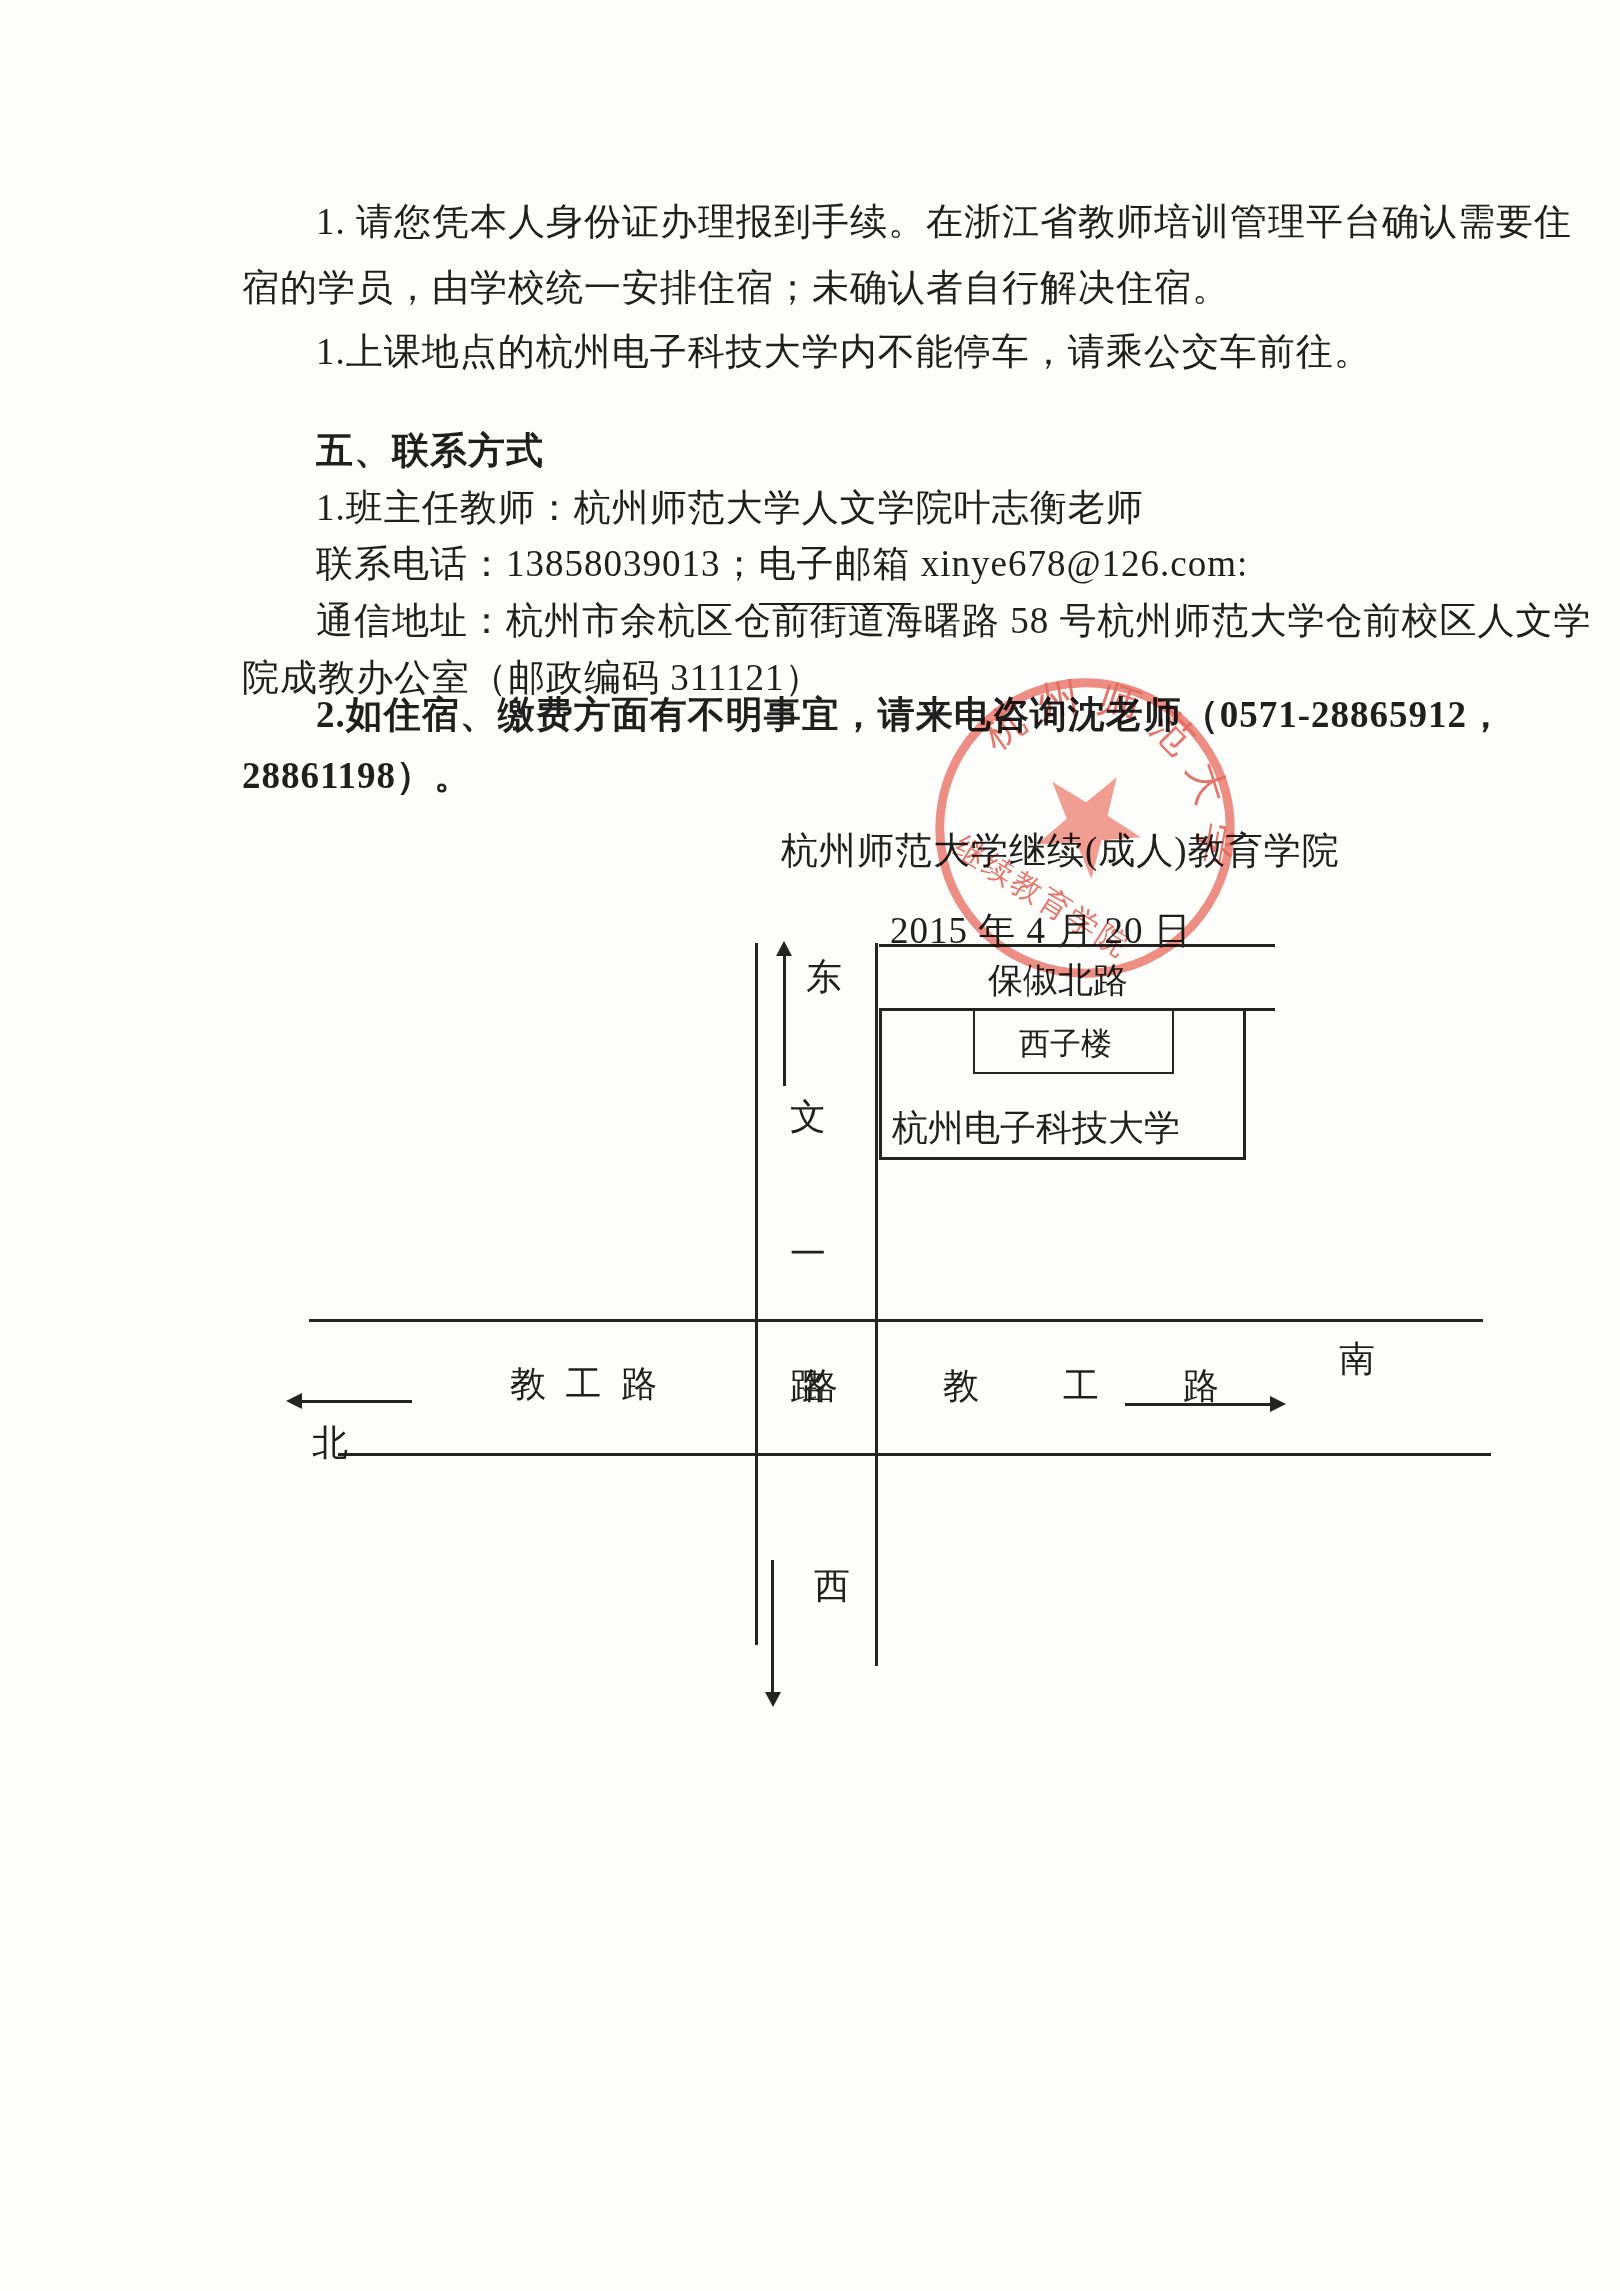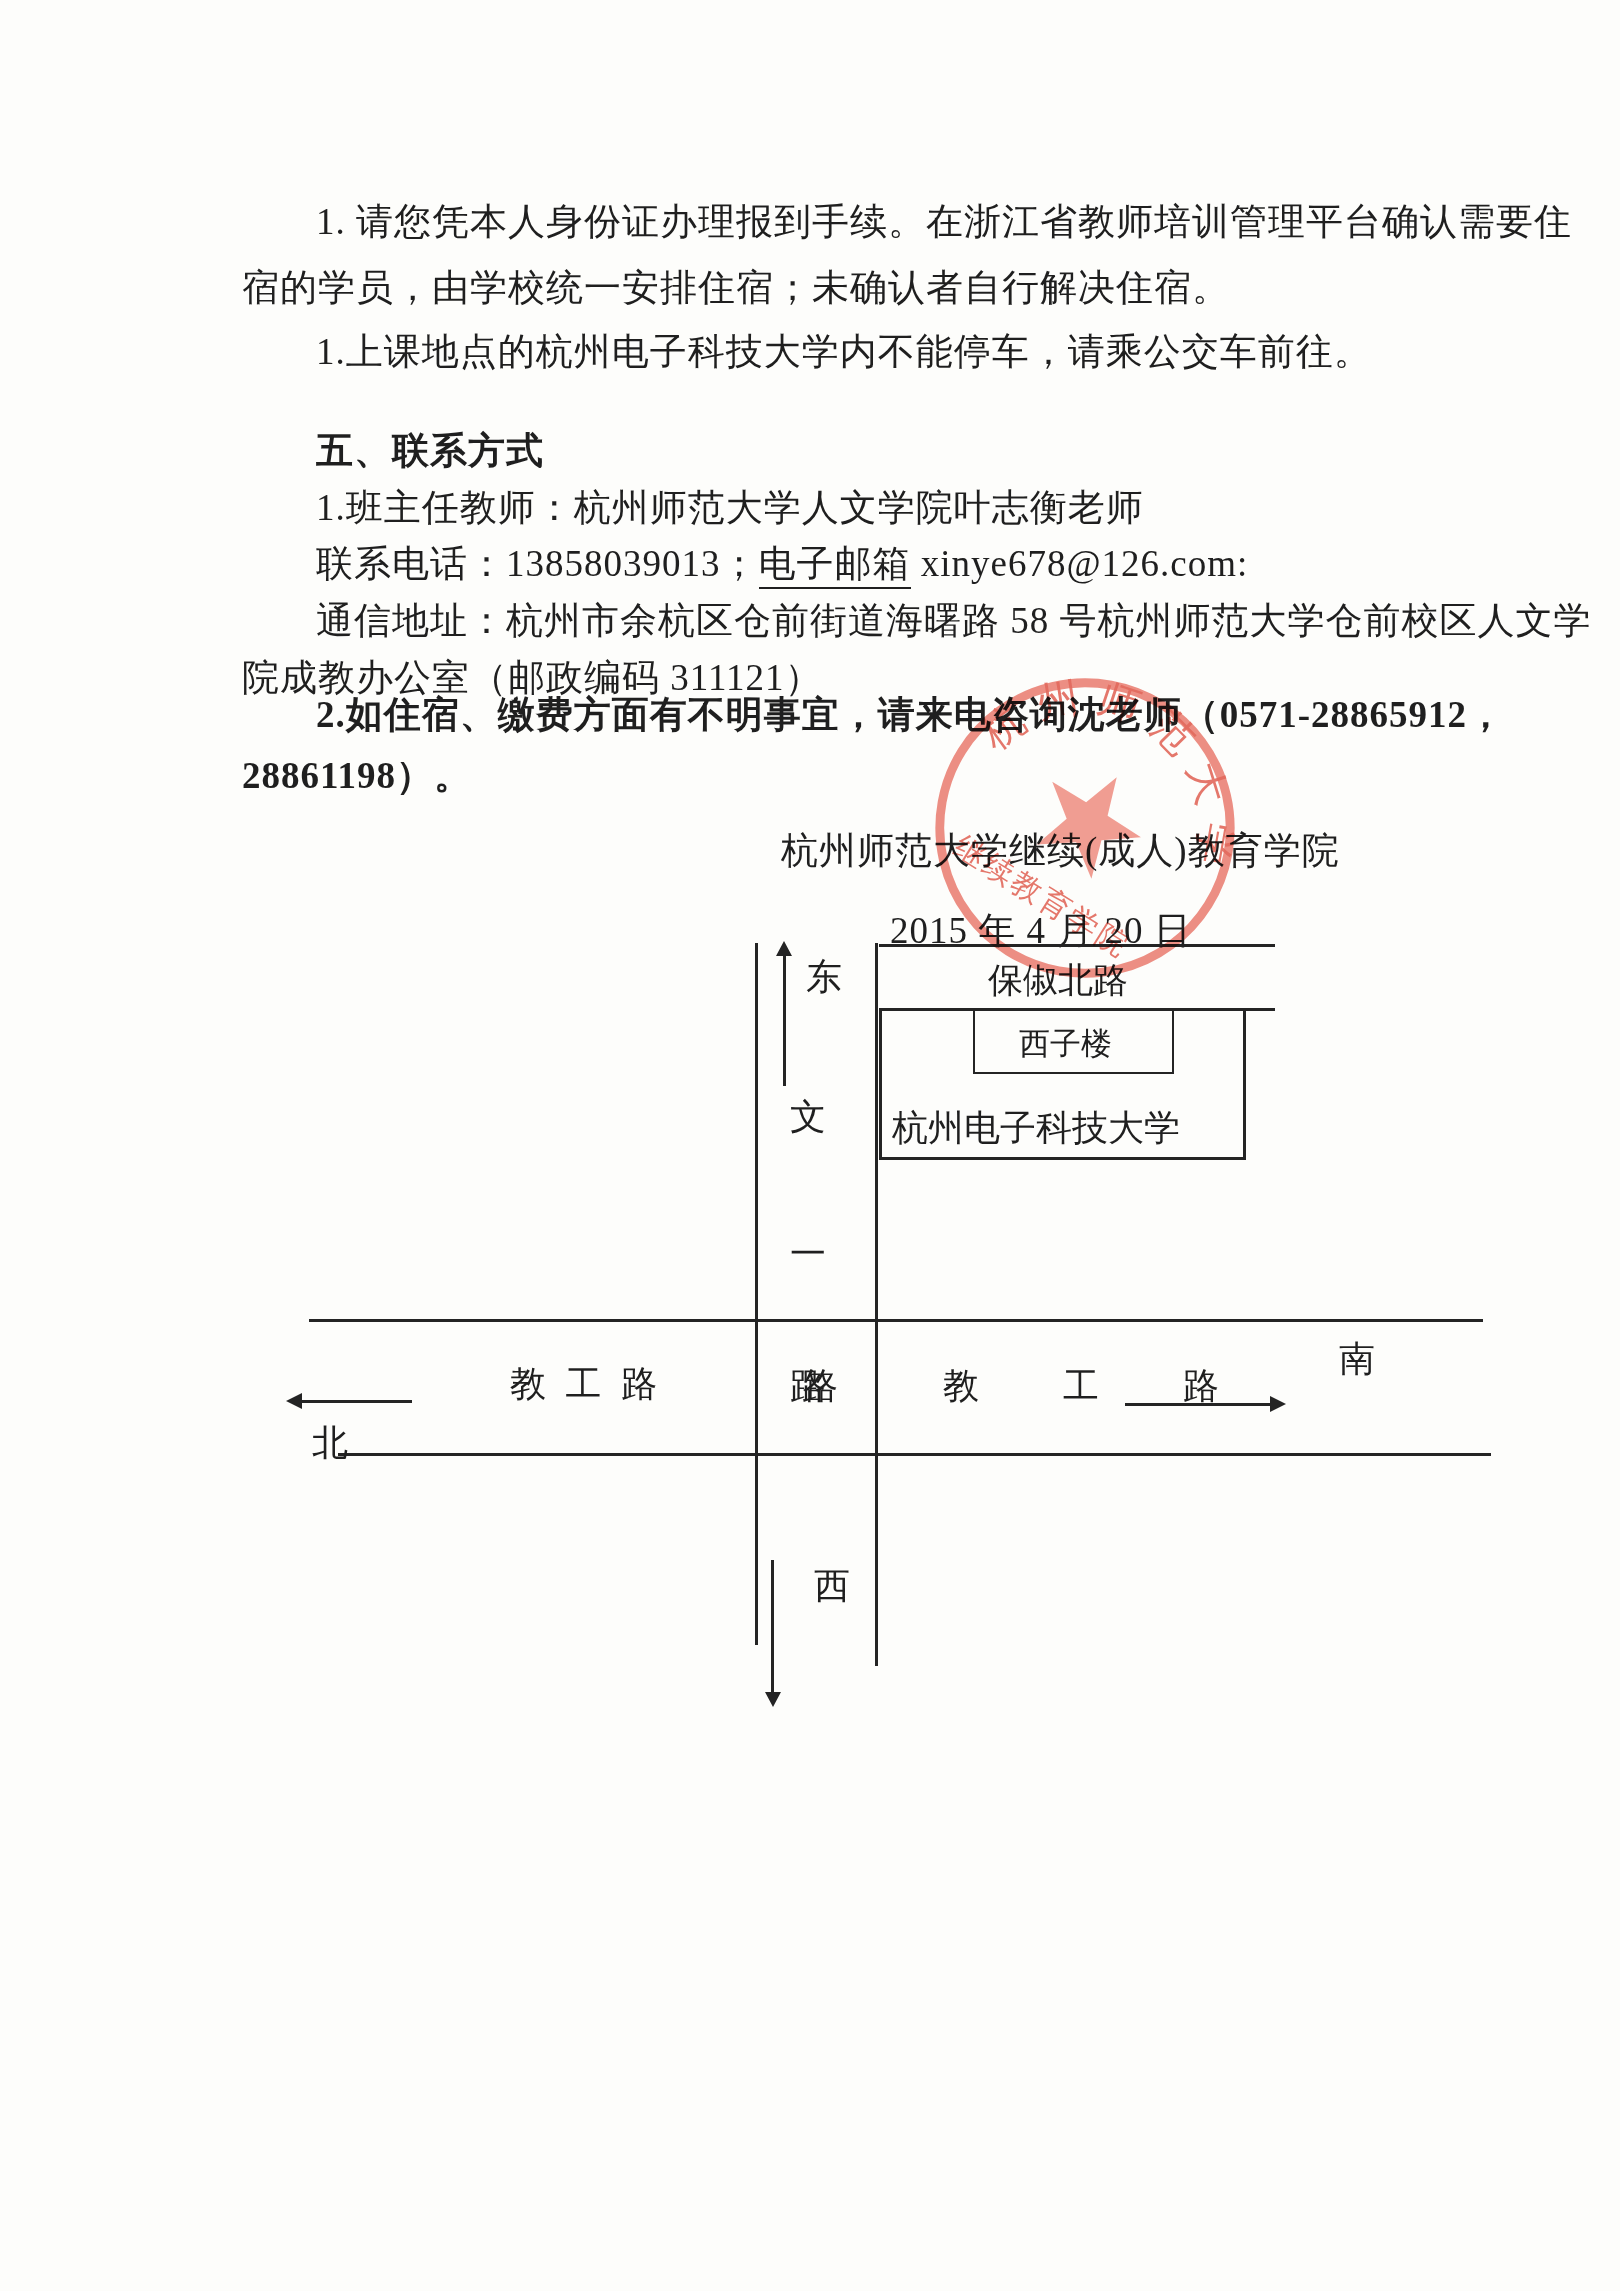--- a/index.html
+++ b/index.html
@@ -11,21 +11,21 @@
     overflow:hidden;
   }
   .line{
     position:absolute;left:226px;width:1206px;
     font-size:37px;line-height:45px;white-space:nowrap;
     letter-spacing:1px;
     margin-left:16px;
   }
   .indent{padding-left:74px;}
   .bold{font-weight:bold;font-family:Liberation Serif, serif;}
-  .u{border-bottom:2.9px solid #1f1f1f;padding-bottom:3px;}
+  .u{border-bottom:2.9px solid #1f1f1f;padding-bottom:19px;}
   .sig{position:absolute;font-size:37px;white-space:nowrap;letter-spacing:1px;}
 
   
   .hline{position:absolute;height:2.9px;background:#242424;}
   .vline{position:absolute;width:2.9px;background:#242424;}
   .box{position:absolute;border:2.9px solid #242424;background:transparent;}
   .maplabel{position:absolute;font-size:36px;white-space:nowrap;color:#1f1f1f;}
   .shaft-v{position:absolute;width:2.9px;background:#242424;}
   .shaft-h{position:absolute;height:2.9px;background:#242424;}
   .head{position:absolute;width:0;height:0;}

